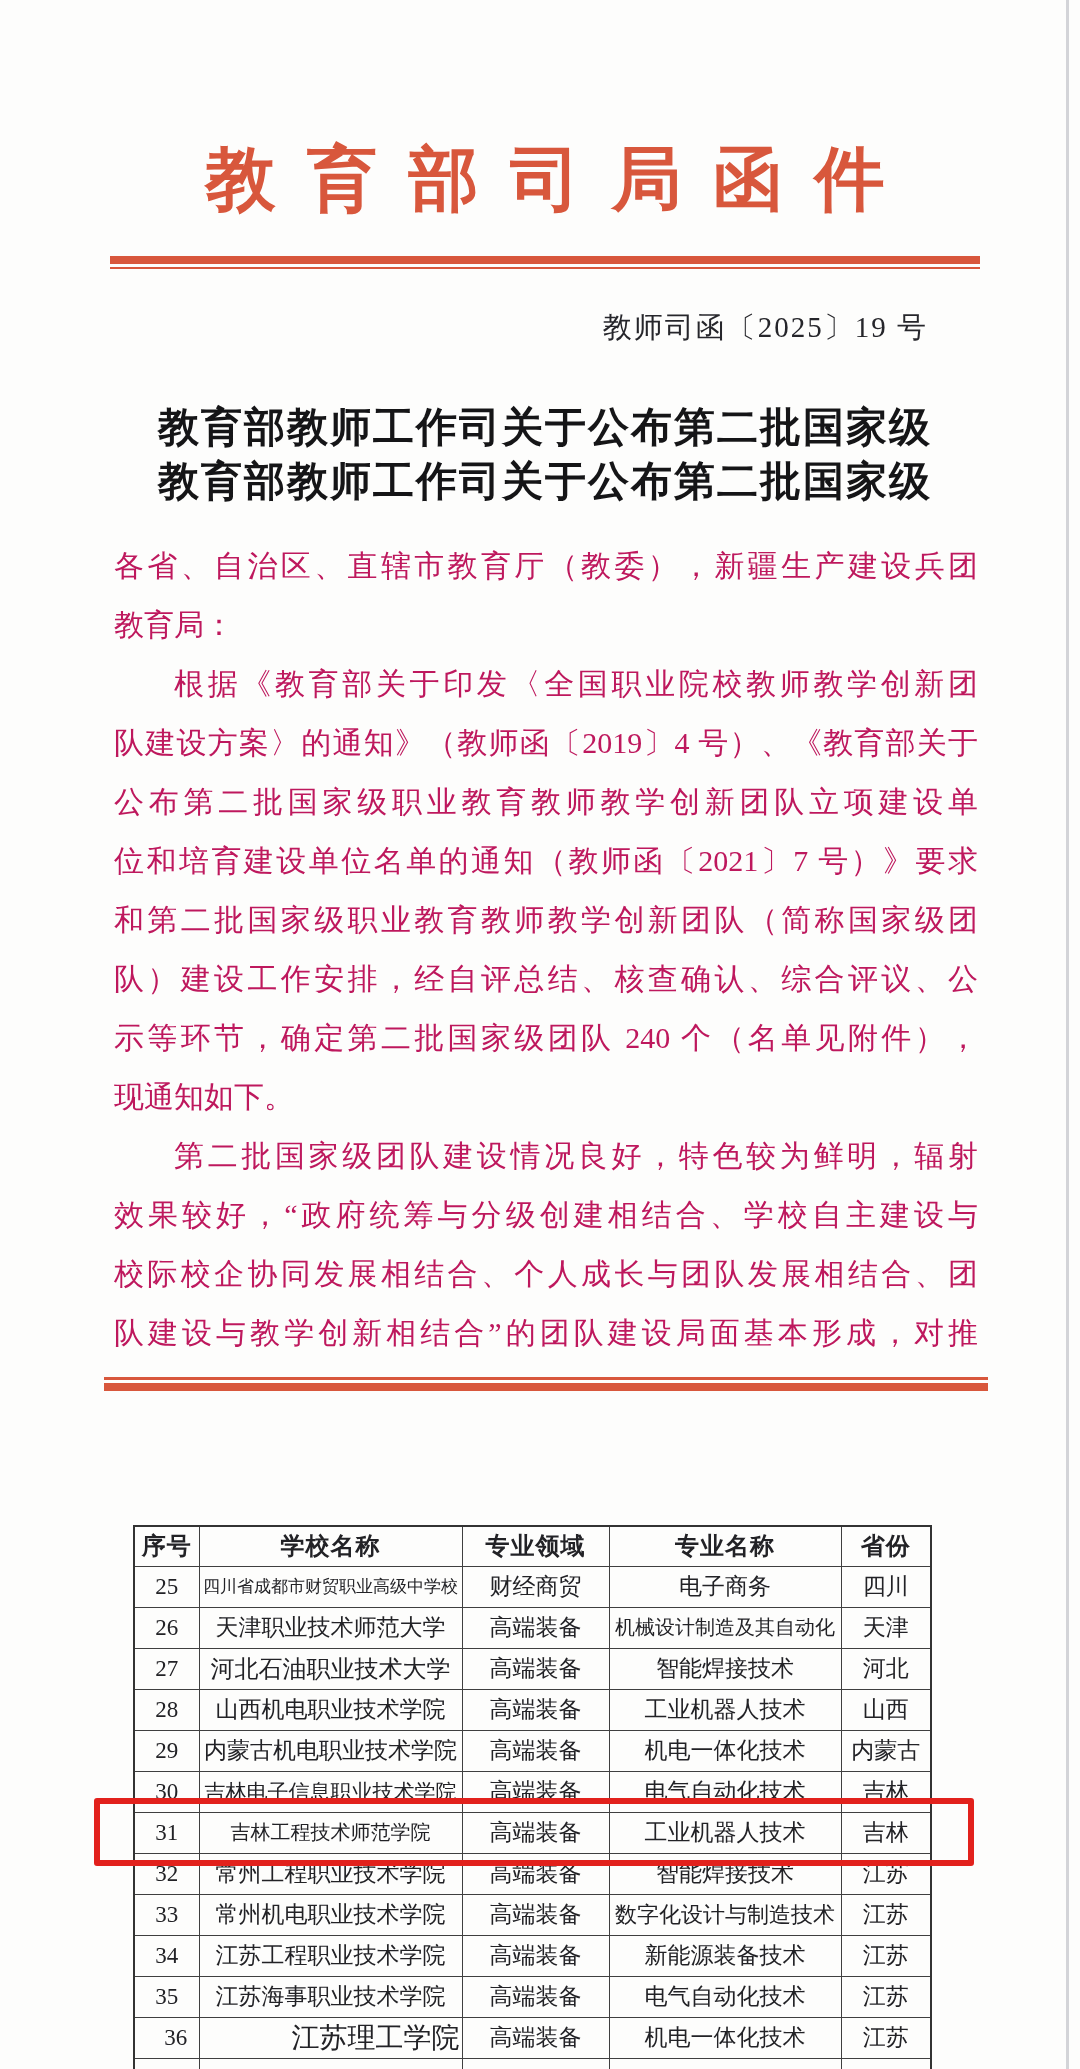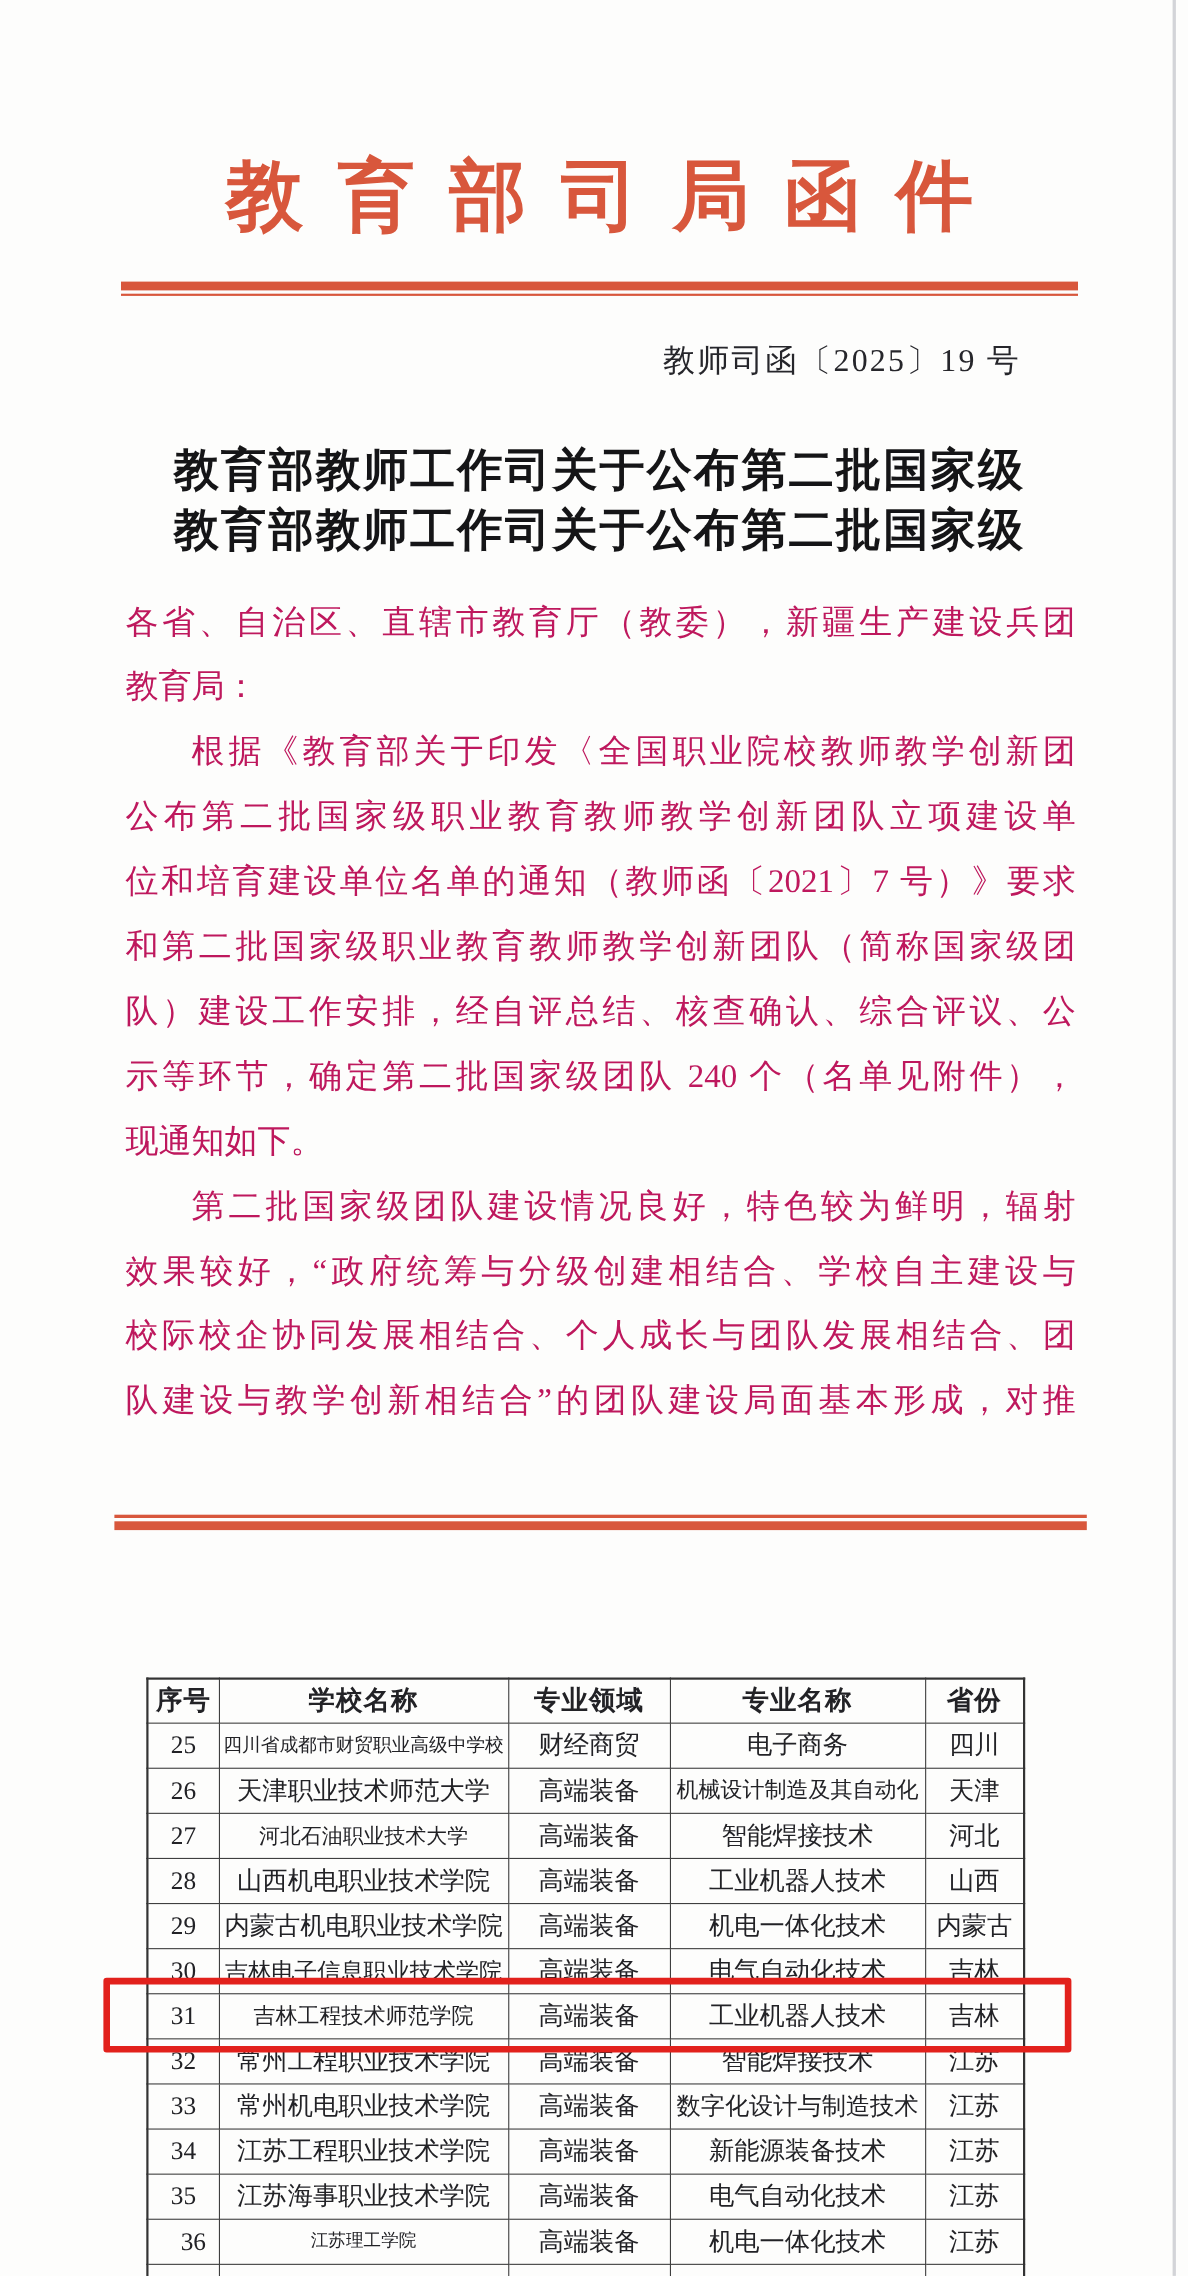--- a/index.html
+++ b/index.html
@@ -83,20 +83,21 @@
 
     <div class="title">
       <div>教育部教师工作司关于公布第二批国家级</div>
       <div>教育部教师工作司关于公布第二批国家级</div>
     </div>
 
     <div class="body-text" id="body-lines">
         <div class="line">各省、自治区、直辖市教育厅（教委），新疆生产建设兵团</div>
         <div class="line short">教育局：</div>
         <div class="line indent">根据《教育部关于印发〈全国职业院校教师教学创新团</div>
+        <div class="line">队建设方案〉的通知》（教师函〔2019〕4 号）、《教育部关于</div>
         <div class="line">公布第二批国家级职业教育教师教学创新团队立项建设单</div>
         <div class="line">位和培育建设单位名单的通知（教师函〔2021〕7 号）》要求</div>
         <div class="line">和第二批国家级职业教育教师教学创新团队（简称国家级团</div>
         <div class="line">队）建设工作安排，经自评总结、核查确认、综合评议、公</div>
         <div class="line">示等环节，确定第二批国家级团队 240 个（名单见附件），</div>
         <div class="line short">现通知如下。</div>
         <div class="line indent">第二批国家级团队建设情况良好，特色较为鲜明，辐射</div>
         <div class="line">效果较好，“政府统筹与分级创建相结合、学校自主建设与</div>
         <div class="line">校际校企协同发展相结合、个人成长与团队发展相结合、团</div>
         <div class="line">队建设与教学创新相结合”的团队建设局面基本形成，对推</div>
@@ -135,21 +136,21 @@
         </tr>
         <tr>
           <td style="font-size: 23px;">26</td>
           <td style="font-size: 23px;">天津职业技术师范大学</td>
           <td style="font-size: 23px;">高端装备</td>
           <td style="font-size: 20px;">机械设计制造及其自动化</td>
           <td style="font-size: 23px;">天津</td>
         </tr>
         <tr>
           <td style="font-size: 23px;">27</td>
-          <td style="font-size: 19px; margin-left: 27px;">河北石油职业技术大学</td>
+          <td style="font-size: 24px; margin-left: 27px;">河北石油职业技术大学</td>
           <td style="font-size: 23px;">高端装备</td>
           <td style="font-size: 23px;">智能焊接技术</td>
           <td style="font-size: 23px;">河北</td>
         </tr>
         <tr>
           <td style="font-size: 23px;">28</td>
           <td style="font-size: 23px;">山西机电职业技术学院</td>
           <td style="font-size: 23px;">高端装备</td>
           <td style="font-size: 23px;">工业机器人技术</td>
           <td style="font-size: 23px;">山西</td>
@@ -198,21 +199,21 @@
         </tr>
         <tr>
           <td style="font-size: 23px;">35</td>
           <td style="font-size: 23px;">江苏海事职业技术学院</td>
           <td style="font-size: 23px;">高端装备</td>
           <td style="font-size: 23px;">电气自动化技术</td>
           <td style="font-size: 23px;">江苏</td>
         </tr>
         <tr>
           <td style="font-size: 23px; padding-left: 20px;">36</td>
-          <td style="font-size: 16px;">江苏理工学院</td>
+          <td style="font-size: 28px; text-align: right;">江苏理工学院</td>
           <td style="font-size: 23px;">高端装备</td>
           <td style="font-size: 23px;">机电一体化技术</td>
           <td style="font-size: 23px;">江苏</td>
         </tr>
         <tr>
           <td></td>
           <td></td>
           <td></td>
           <td></td>
           <td></td>

